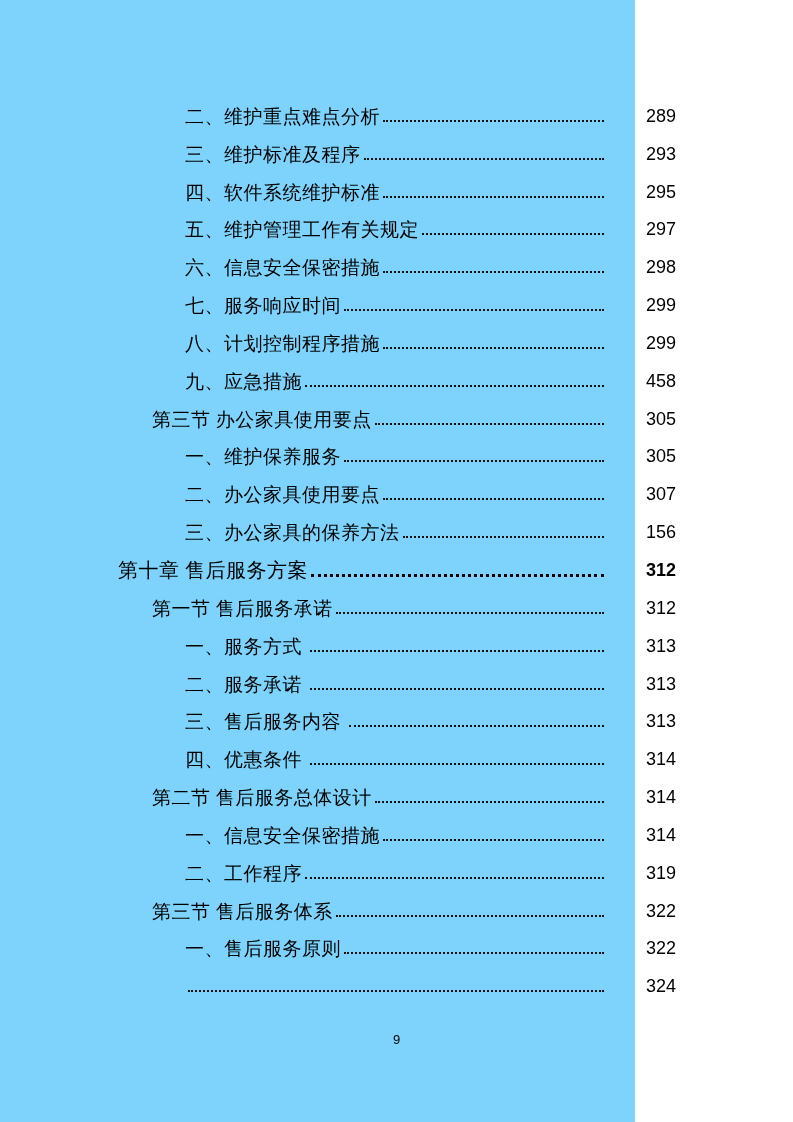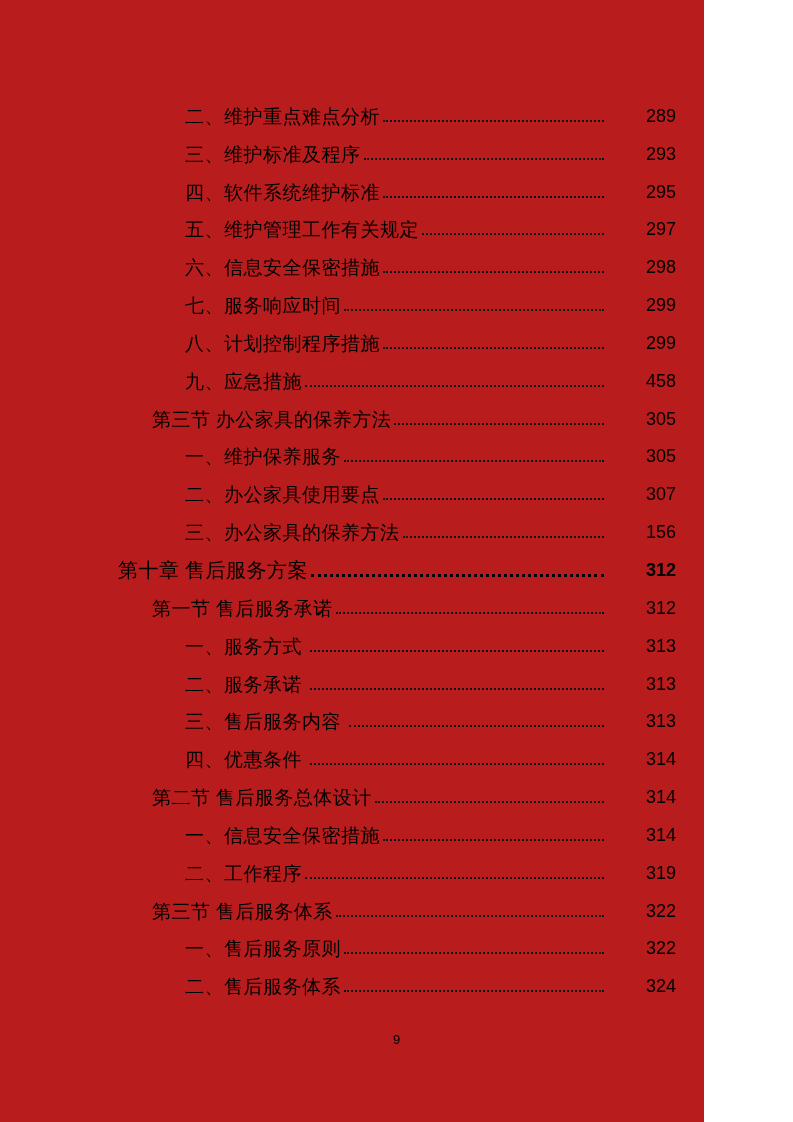--- a/index.html
+++ b/index.html
@@ -5,23 +5,23 @@
   * { margin: 0; padding: 0; box-sizing: border-box; }
   html, body {
     width: 793px;
     height: 1122px;
     background: #ffffff;
     overflow: hidden;
     font-family: "Liberation Serif", serif;
   }
   .page {
     position: relative;
-    width: 704px;
+    width: 635px;
     height: 1122px;
-    background: #b91c1c;
+    background: #7dd3fc;
   }
   .toc {
     position: absolute;
     left: 118px;
     top: 92px;
     width: 558px;
   }
   .toc-row {
     display: flex;
     align-items: flex-end;
@@ -118,21 +118,21 @@
     <span class="toc-text">八、计划控制程序措施</span>
     <span class="toc-leader"></span>
     <span class="toc-page">299</span>
   </div>
       <div class="toc-row level-2">
     <span class="toc-text">九、应急措施</span>
     <span class="toc-leader"></span>
     <span class="toc-page">458</span>
   </div>
       <div class="toc-row level-1">
-    <span class="toc-text">第三节 办公家具的保养方法</span>
+    <span class="toc-text">第三节 办公家具使用要点</span>
     <span class="toc-leader"></span>
     <span class="toc-page">305</span>
   </div>
       <div class="toc-row level-2">
     <span class="toc-text">一、维护保养服务</span>
     <span class="toc-leader"></span>
     <span class="toc-page">305</span>
   </div>
       <div class="toc-row level-2">
     <span class="toc-text">二、办公家具使用要点</span>
@@ -193,21 +193,20 @@
     <span class="toc-text">第三节 售后服务体系</span>
     <span class="toc-leader"></span>
     <span class="toc-page">322</span>
   </div>
       <div class="toc-row level-2">
     <span class="toc-text">一、售后服务原则</span>
     <span class="toc-leader"></span>
     <span class="toc-page">322</span>
   </div>
       <div class="toc-row level-2">
-    <span class="toc-text">二、售后服务体系</span>
     <span class="toc-leader"></span>
     <span class="toc-page">324</span>
   </div>
     </div>
   <div class="footer">
     <span class="page-number">9</span>
   </div>
 </div>
 
 </body></html>

